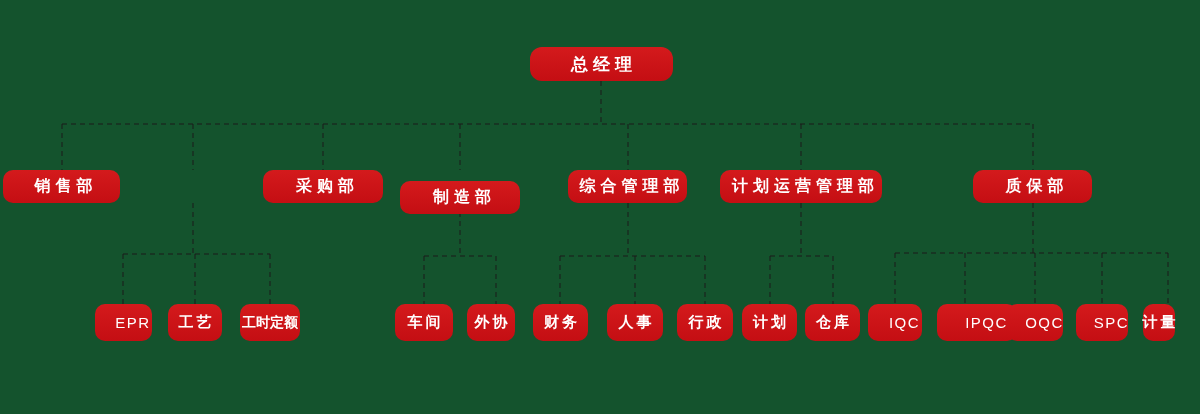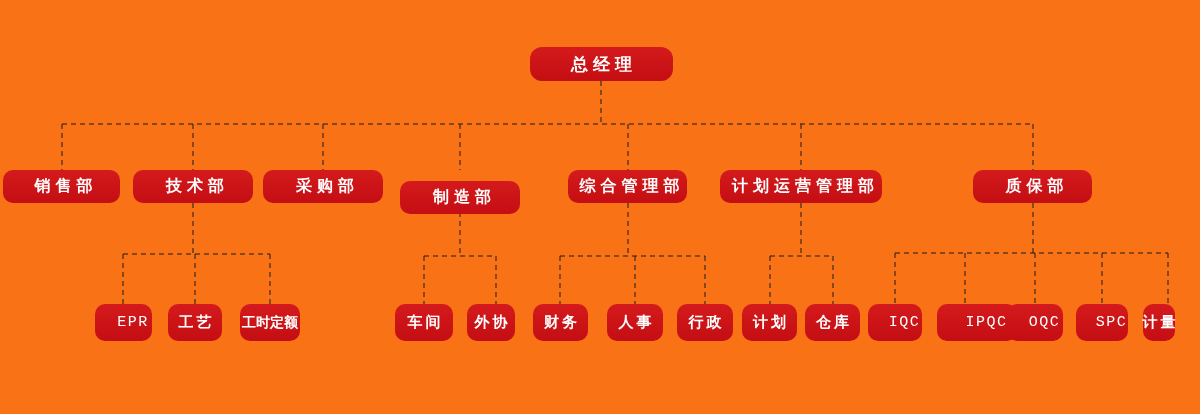--- a/index.html
+++ b/index.html
@@ -1,22 +1,22 @@
 <!DOCTYPE html>
 <html><head>
 <meta charset="utf-8">
 <style>
   html, body { margin: 0; padding: 0; background: #ffffff; }
   .canvas {
     position: relative;
     width: 1200px;
     height: 414px;
-    background: #f97316;
+    background: #14532d;
     overflow: hidden;
-    font-family: Liberation Mono, monospace;
+    font-family: Liberation Sans, sans-serif;
   }
   .connector-svg {
     position: absolute;
     left: 0; top: 0;
     width: 1200px; height: 414px;
     pointer-events: none;
   }
   .node {
     position: absolute;
     background: linear-gradient(180deg, #d41a1c 0%, #c40e13 100%);
@@ -66,21 +66,20 @@
              M193 203 V254 M123 254 H270 M123 254 V304 M195 254 V304 M270 254 V304
              M460 203 V256 M424 256 H496 M424 256 V304 M496 256 V304
              M628 203 V256 M560 256 H705 M560 256 V304 M635 256 V304 M705 256 V304
              M801 203 V256 M770 256 H833 M770 256 V304 M833 256 V304
              M1033 203 V253 M895 253 H1168 M895 253 V304 M965 253 V304 M1035 253 V304 M1102 253 V304 M1168 253 V304"></path>
   </svg>
 
   <div class="node l1" style="left:530px; width:143px;">总经理</div>
 
   <div class="node l2" style="left:3px; width:117px;">销售部</div>
-  <div class="node l2" style="left:133px; width:120px;">技术部</div>
   <div class="node l2" style="left:263px; width:120px;">采购部</div>
   <div class="node l2" style="left:400px; width:120px;margin-top:11px;">制造部</div>
   <div class="node l2" style="left:568px; width:119px;">综合管理部</div>
   <div class="node l2" style="left:720px; width:162px;">计划运营管理部</div>
   <div class="node l2" style="left:973px; width:119px;">质保部</div>
 
   <div class="node l3 latin" style="left:95px; width:57px;">EPR</div>
   <div class="node l3" style="left:168px; width:54px;">工艺</div>
   <div class="node l3 tight" style="left:240px; width:60px;">工时定额</div>
 

